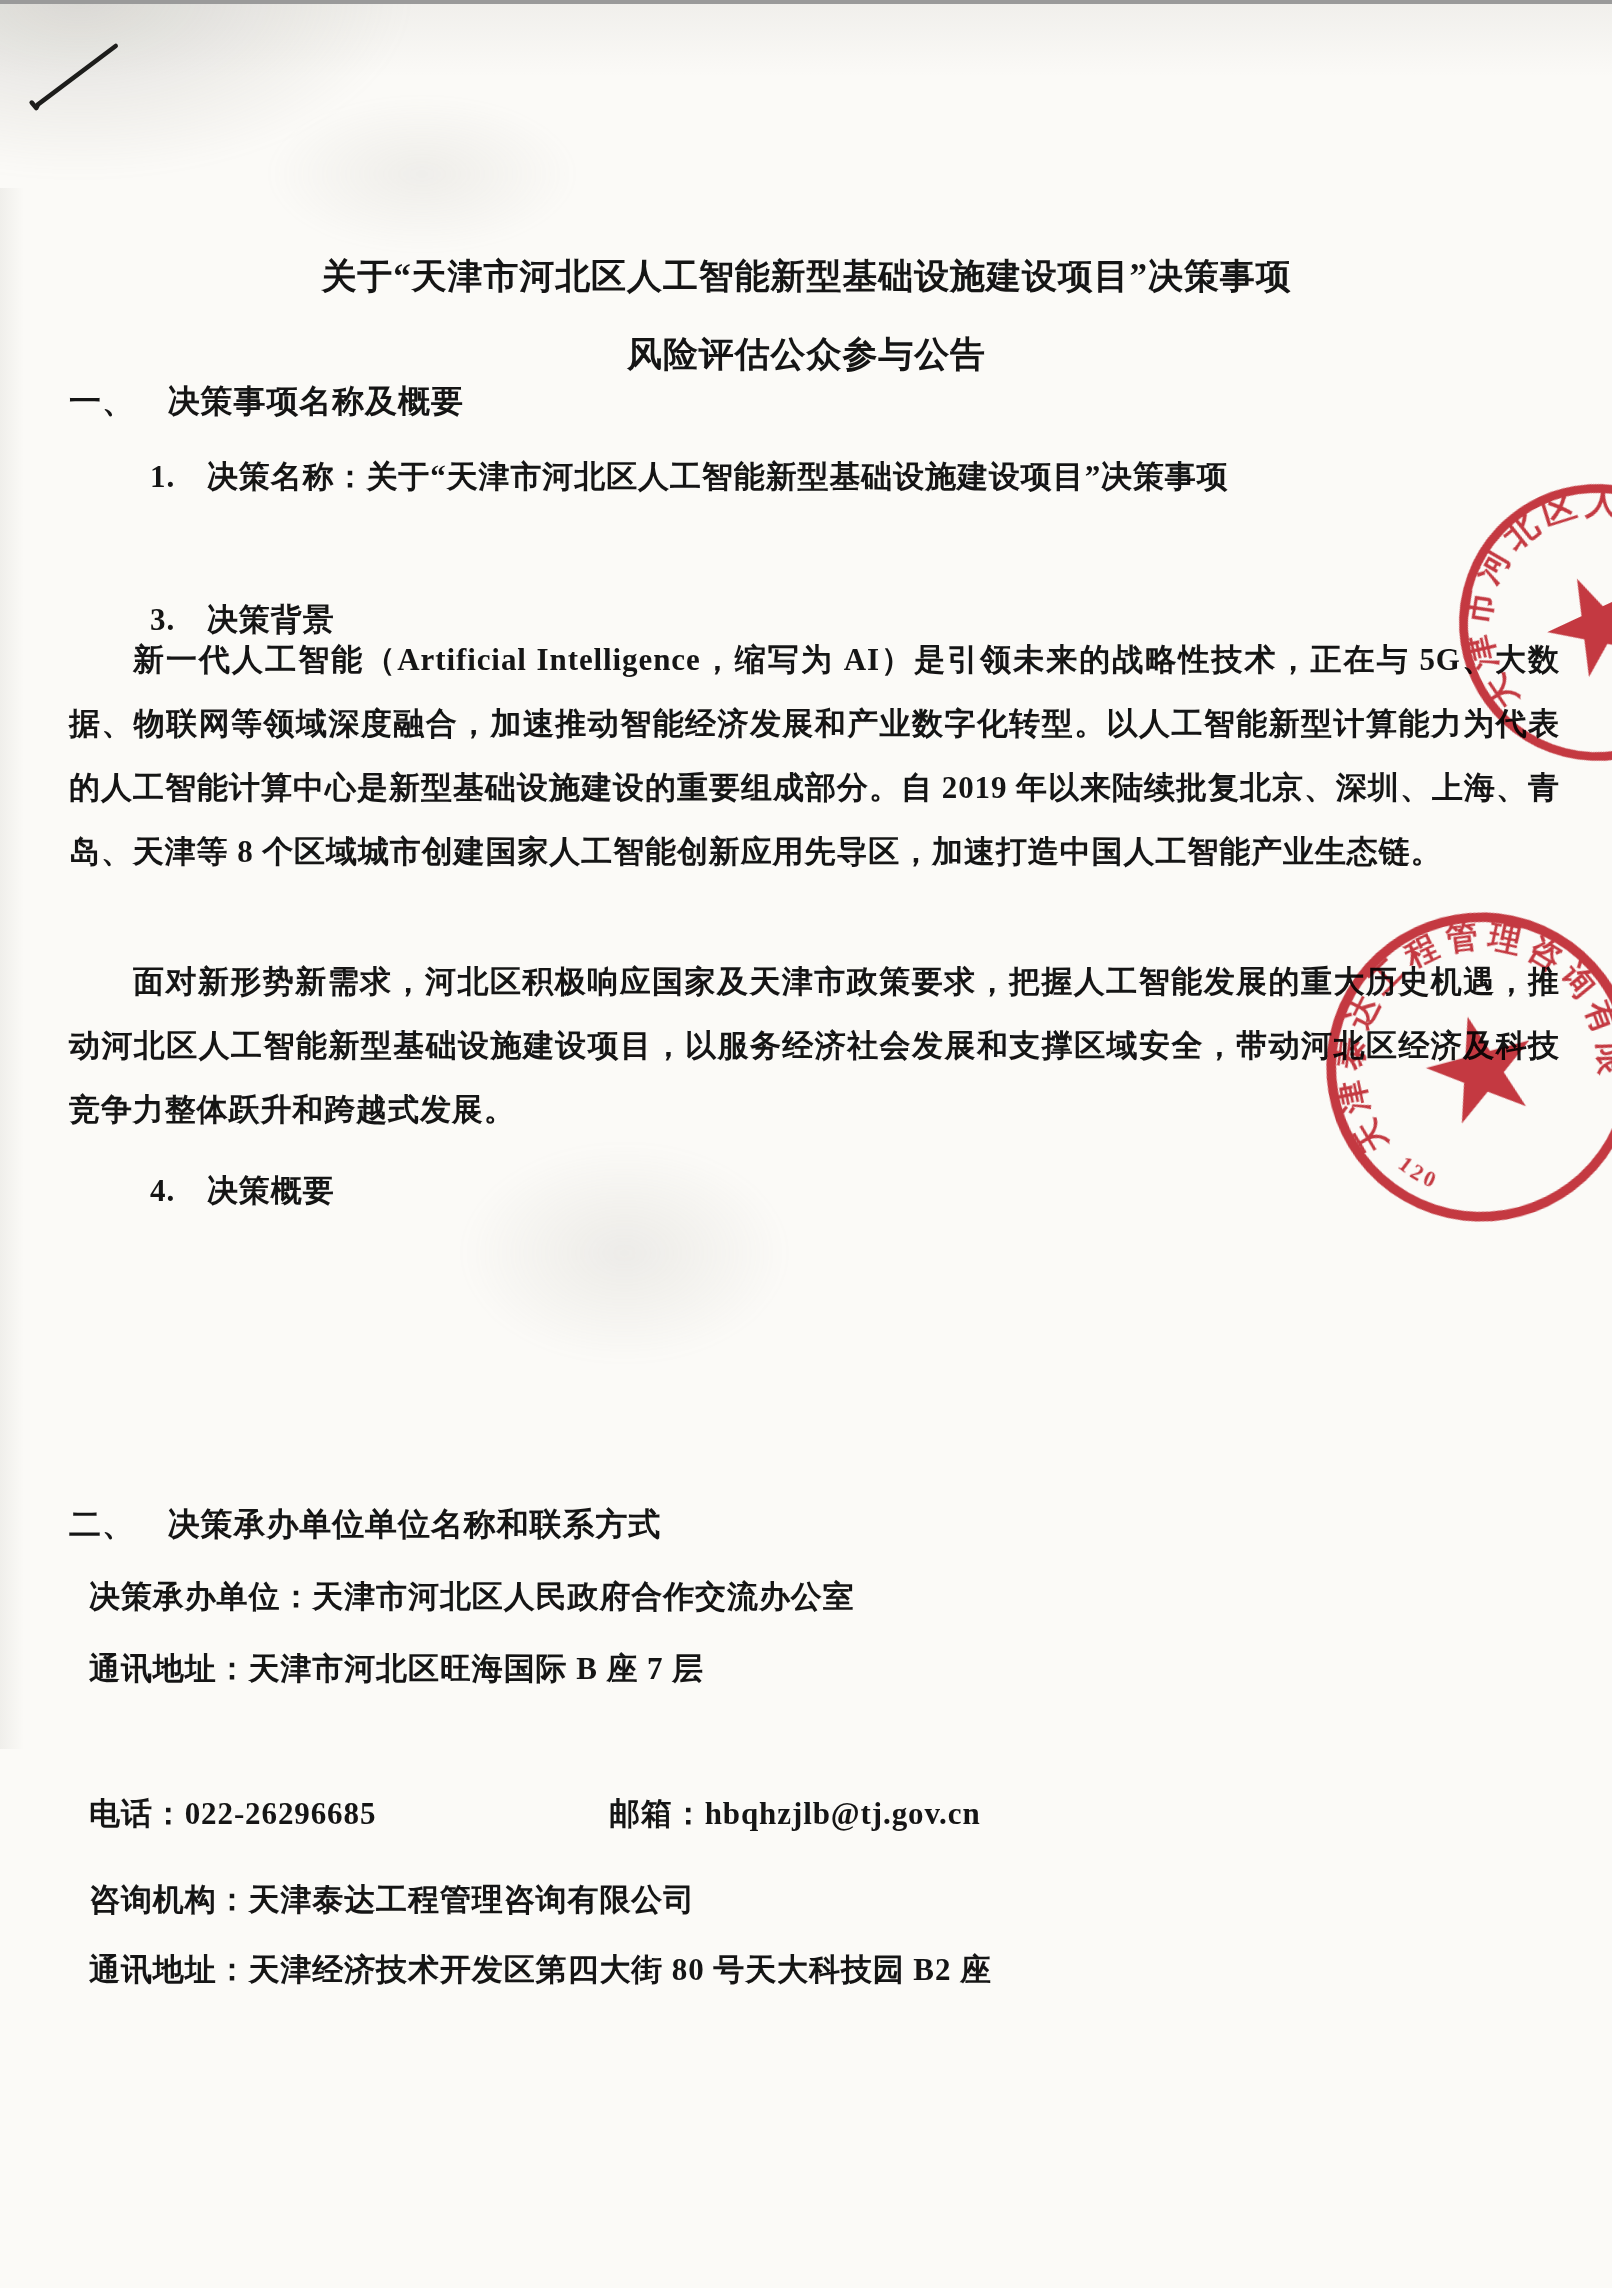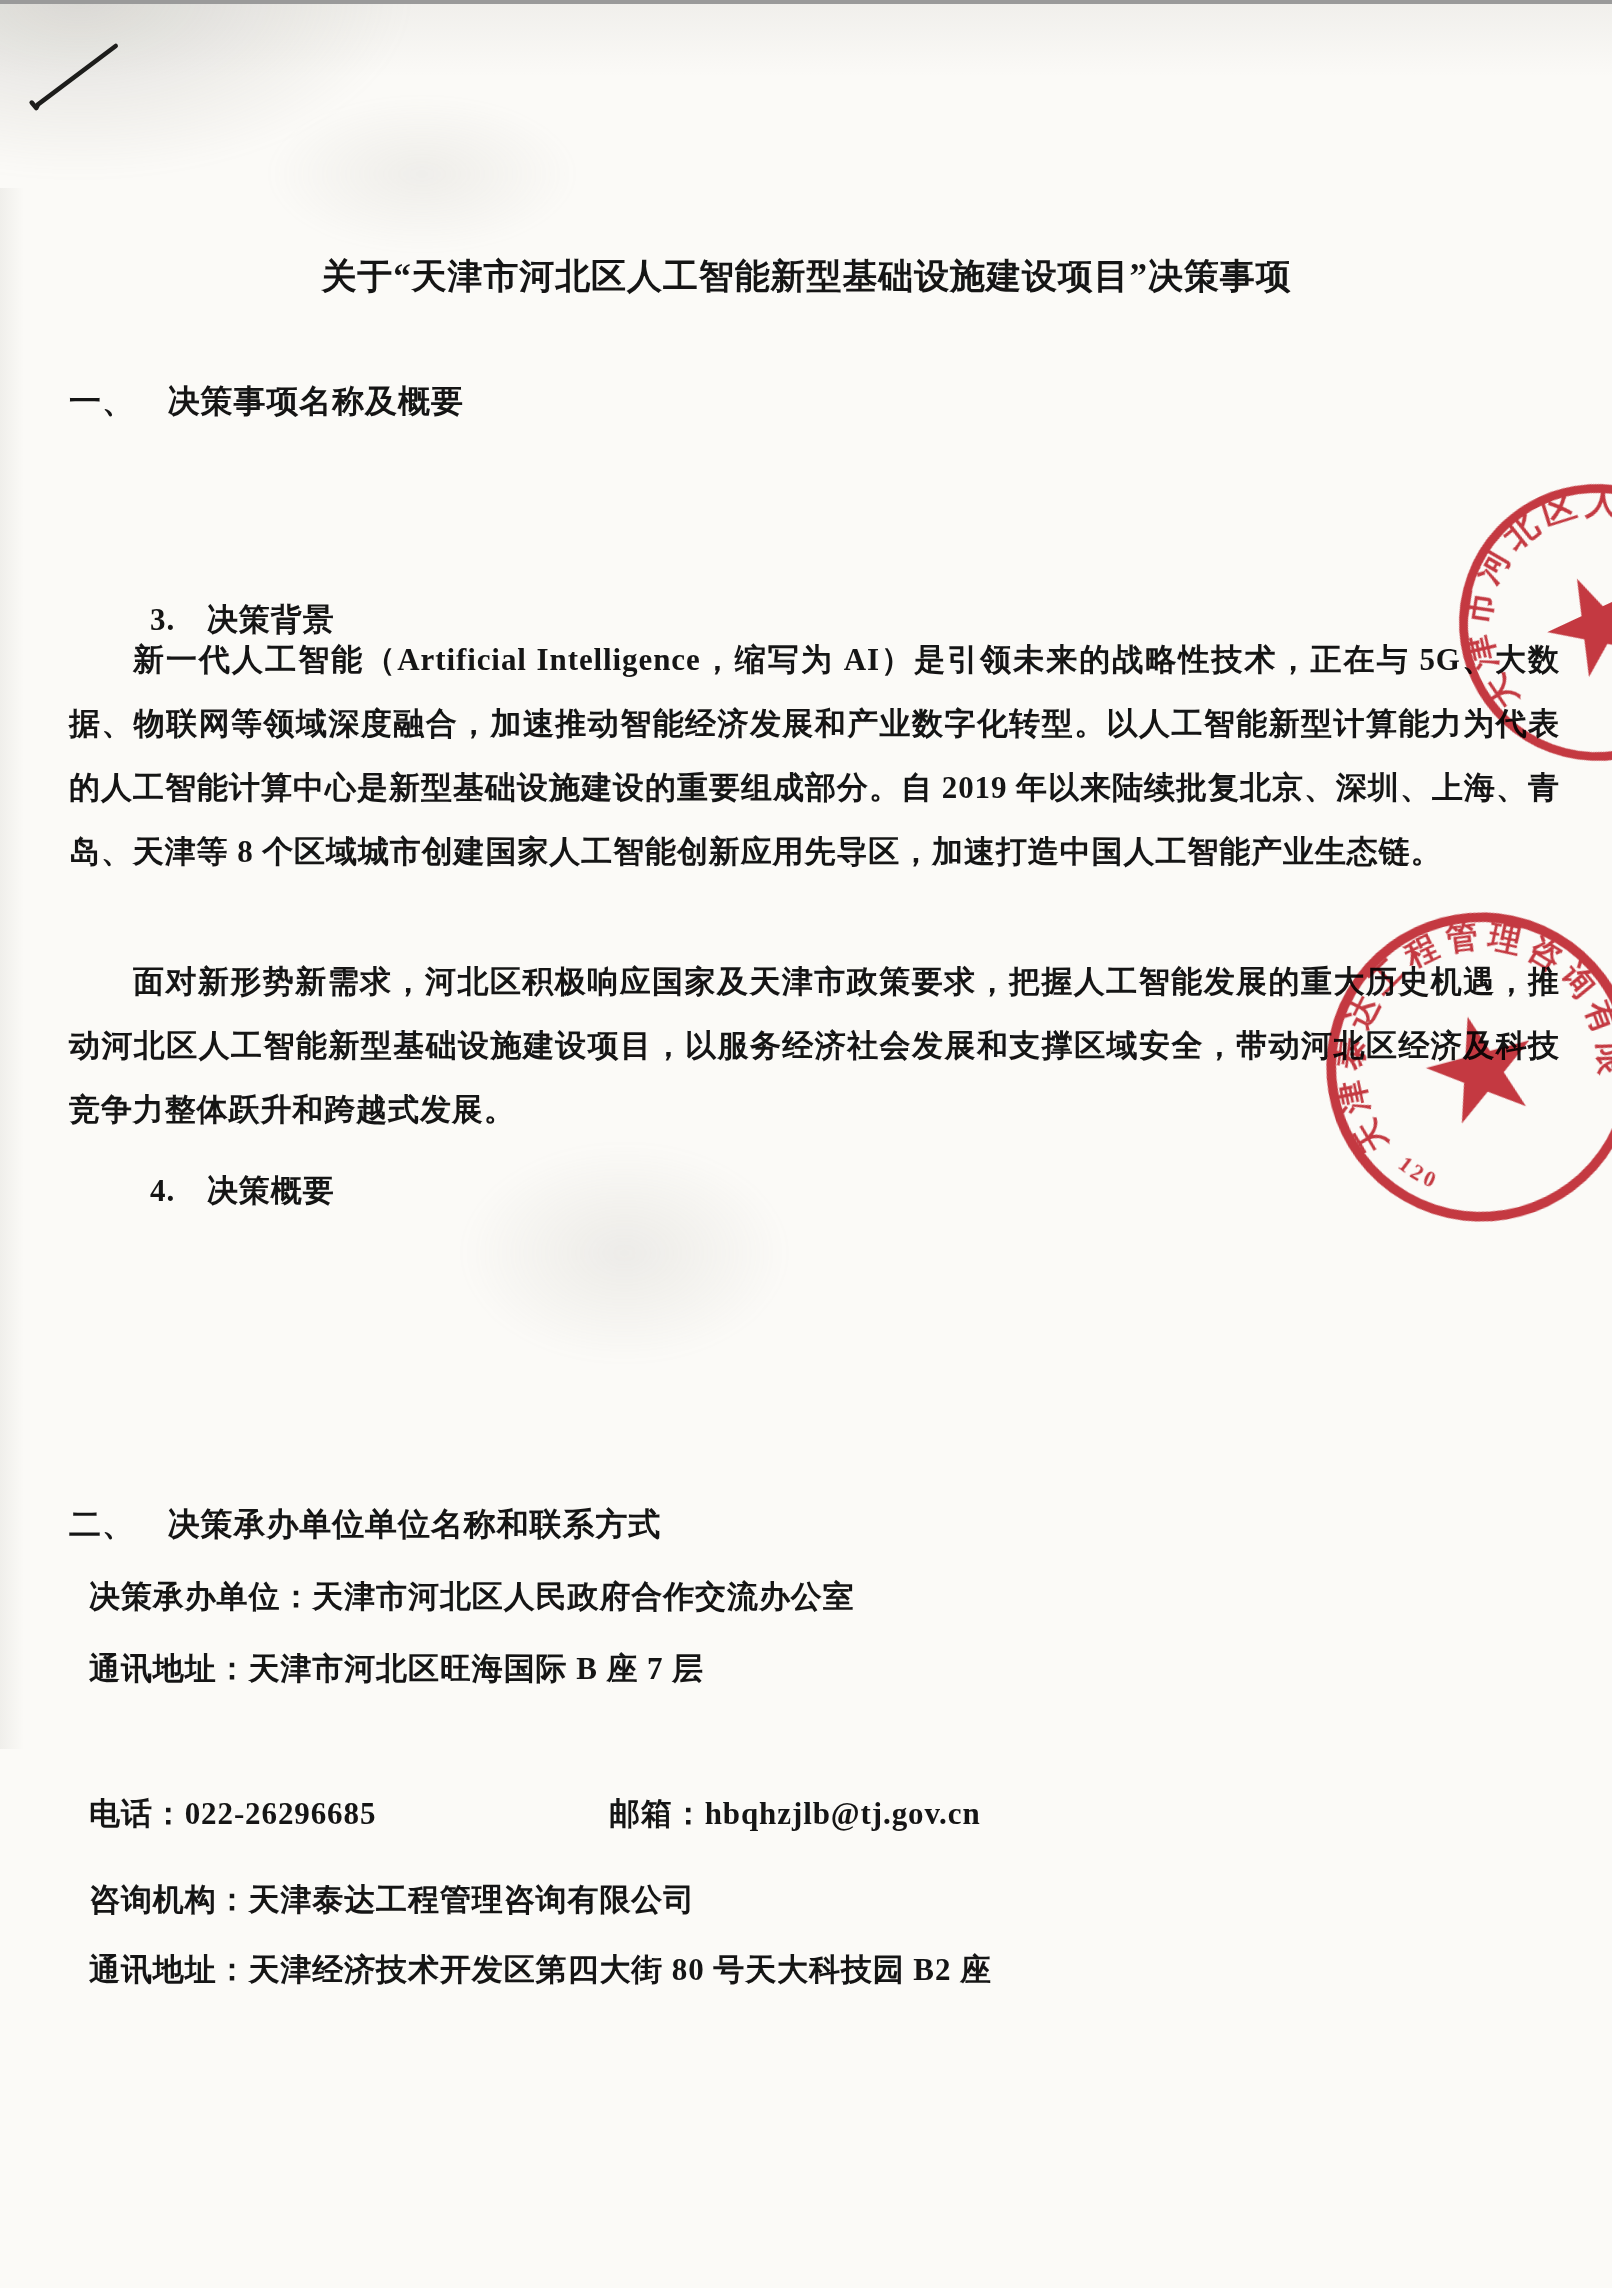--- a/index.html
+++ b/index.html
@@ -58,22 +58,24 @@
   <div class="smudge smudge-topband"></div>
   <div class="smudge smudge-title"></div>
   <div class="smudge smudge-mid"></div>
   <div class="smudge smudge-leftedge"></div>
 
   <svg class="pen-mark" viewBox="0 0 124 92">
     <path d="M8,74 L13,80 L15,76 L100,12" fill="none" stroke="#1d1d1b" stroke-width="5" stroke-linecap="round" stroke-linejoin="round"></path>
   </svg>
 
   <div class="t title" style="top:241px">关于“天津市河北区人工智能新型基础设施建设项目”决策事项</div>
+  <div class="t title" style="top:319px">风险评估公众参与公告</div>
 
   <div class="t heading" style="top:365px">一、　决策事项名称及概要</div>
+  <div class="t item" style="top:441px">1.　决策名称：关于“天津市河北区人工智能新型基础设施建设项目”决策事项</div>
   <div class="t item" style="top:584px">3.　决策背景</div>
   <div class="t para" style="top:624px">新一代人工智能（Artificial Intelligence，缩写为 AI）是引领未来的战略性技术，正在与 5G、大数据、物联网等领域深度融合，加速推动智能经济发展和产业数字化转型。以人工智能新型计算能力为代表的人工智能计算中心是新型基础设施建设的重要组成部分。自 2019 年以来陆续批复北京、深圳、上海、青岛、天津等 8 个区域城市创建国家人工智能创新应用先导区，加速打造中国人工智能产业生态链。</div>
   <div class="t para" style="top:946px">面对新形势新需求，河北区积极响应国家及天津市政策要求，把握人工智能发展的重大历史机遇，推动河北区人工智能新型基础设施建设项目，以服务经济社会发展和支撑区域安全，带动河北区经济及科技竞争力整体跃升和跨越式发展。</div>
   <div class="t item" style="top:1155px">4.　决策概要</div>
 
   <div class="t heading" style="top:1488px">二、　决策承办单位单位名称和联系方式</div>
   <div class="t contact" style="top:1561px">决策承办单位：天津市河北区人民政府合作交流办公室</div>
   <div class="t contact" style="top:1633px">通讯地址：天津市河北区旺海国际 B 座 7 层</div>
   <div class="t contact" style="top:1778px">
     <span class="phone-cell">电话：022-26296685</span><span>邮箱：hbqhzjlb@tj.gov.cn</span>

